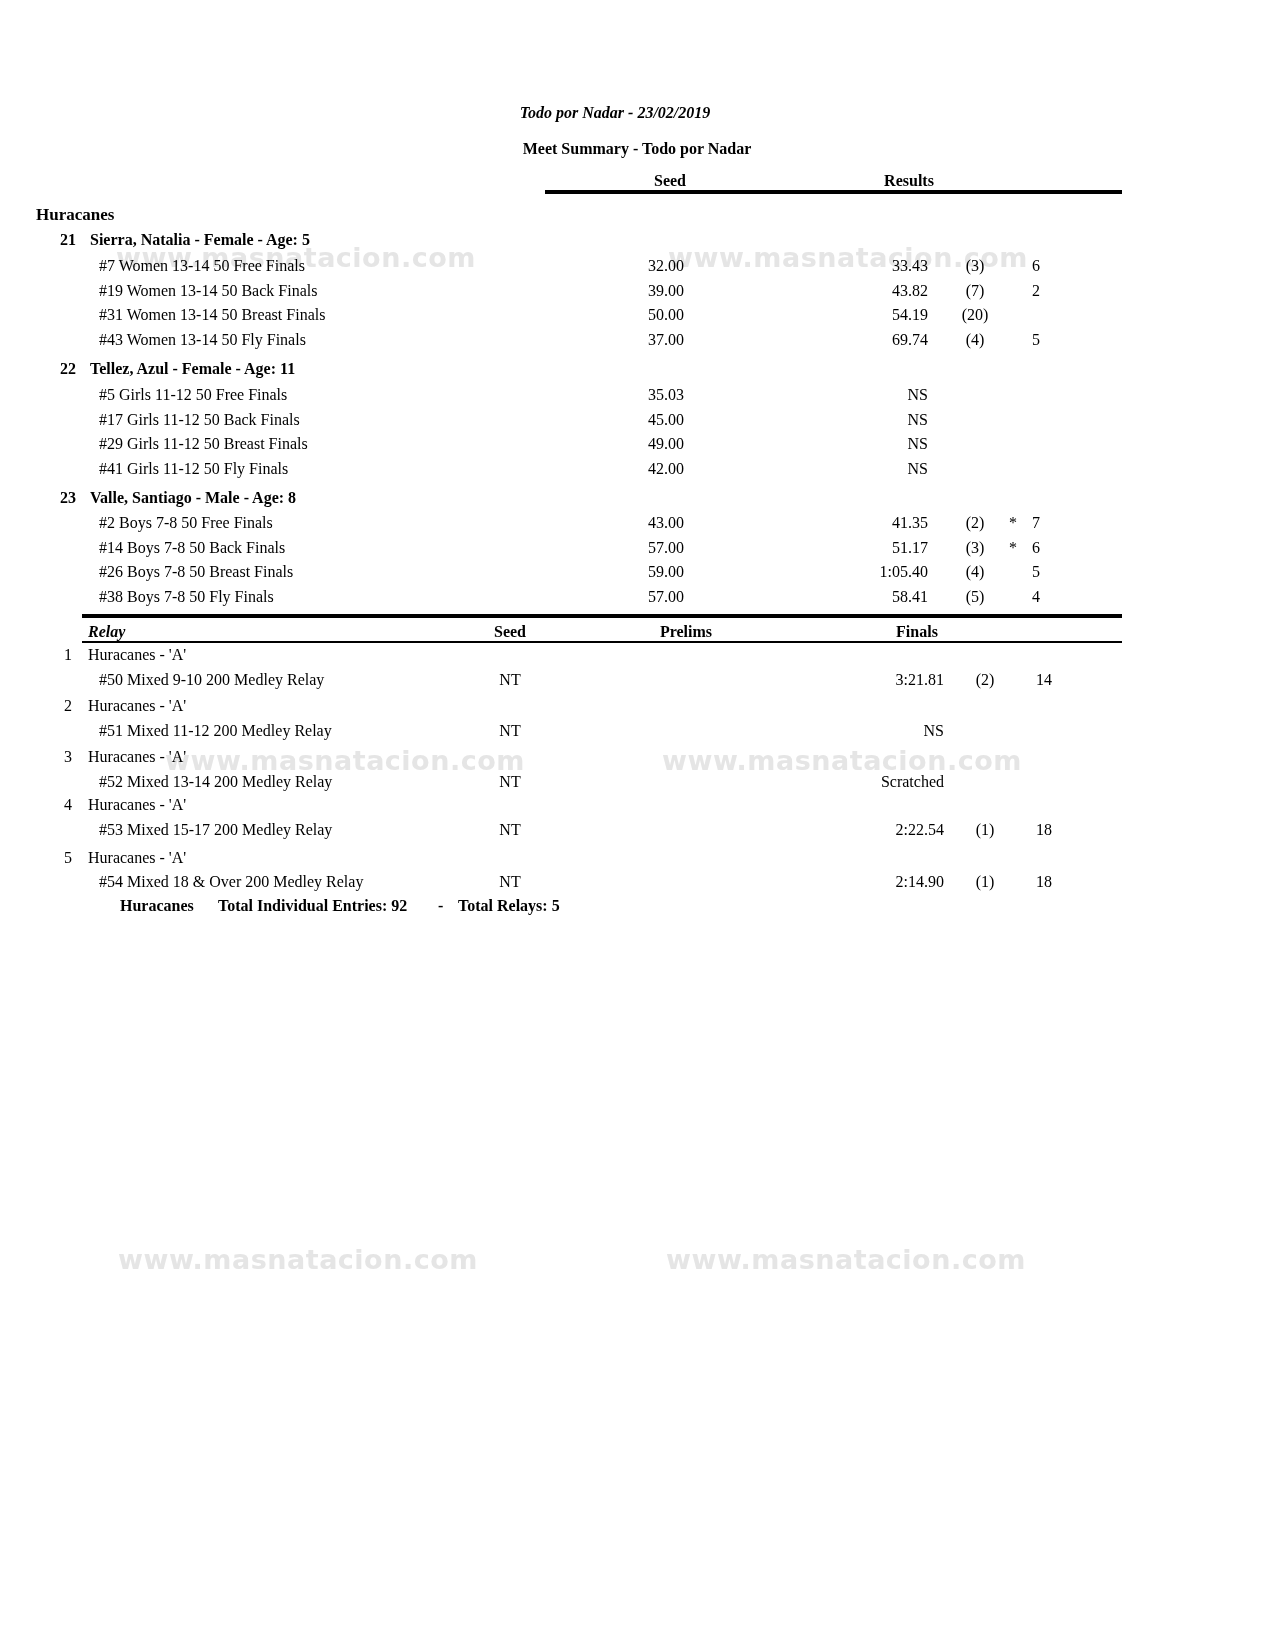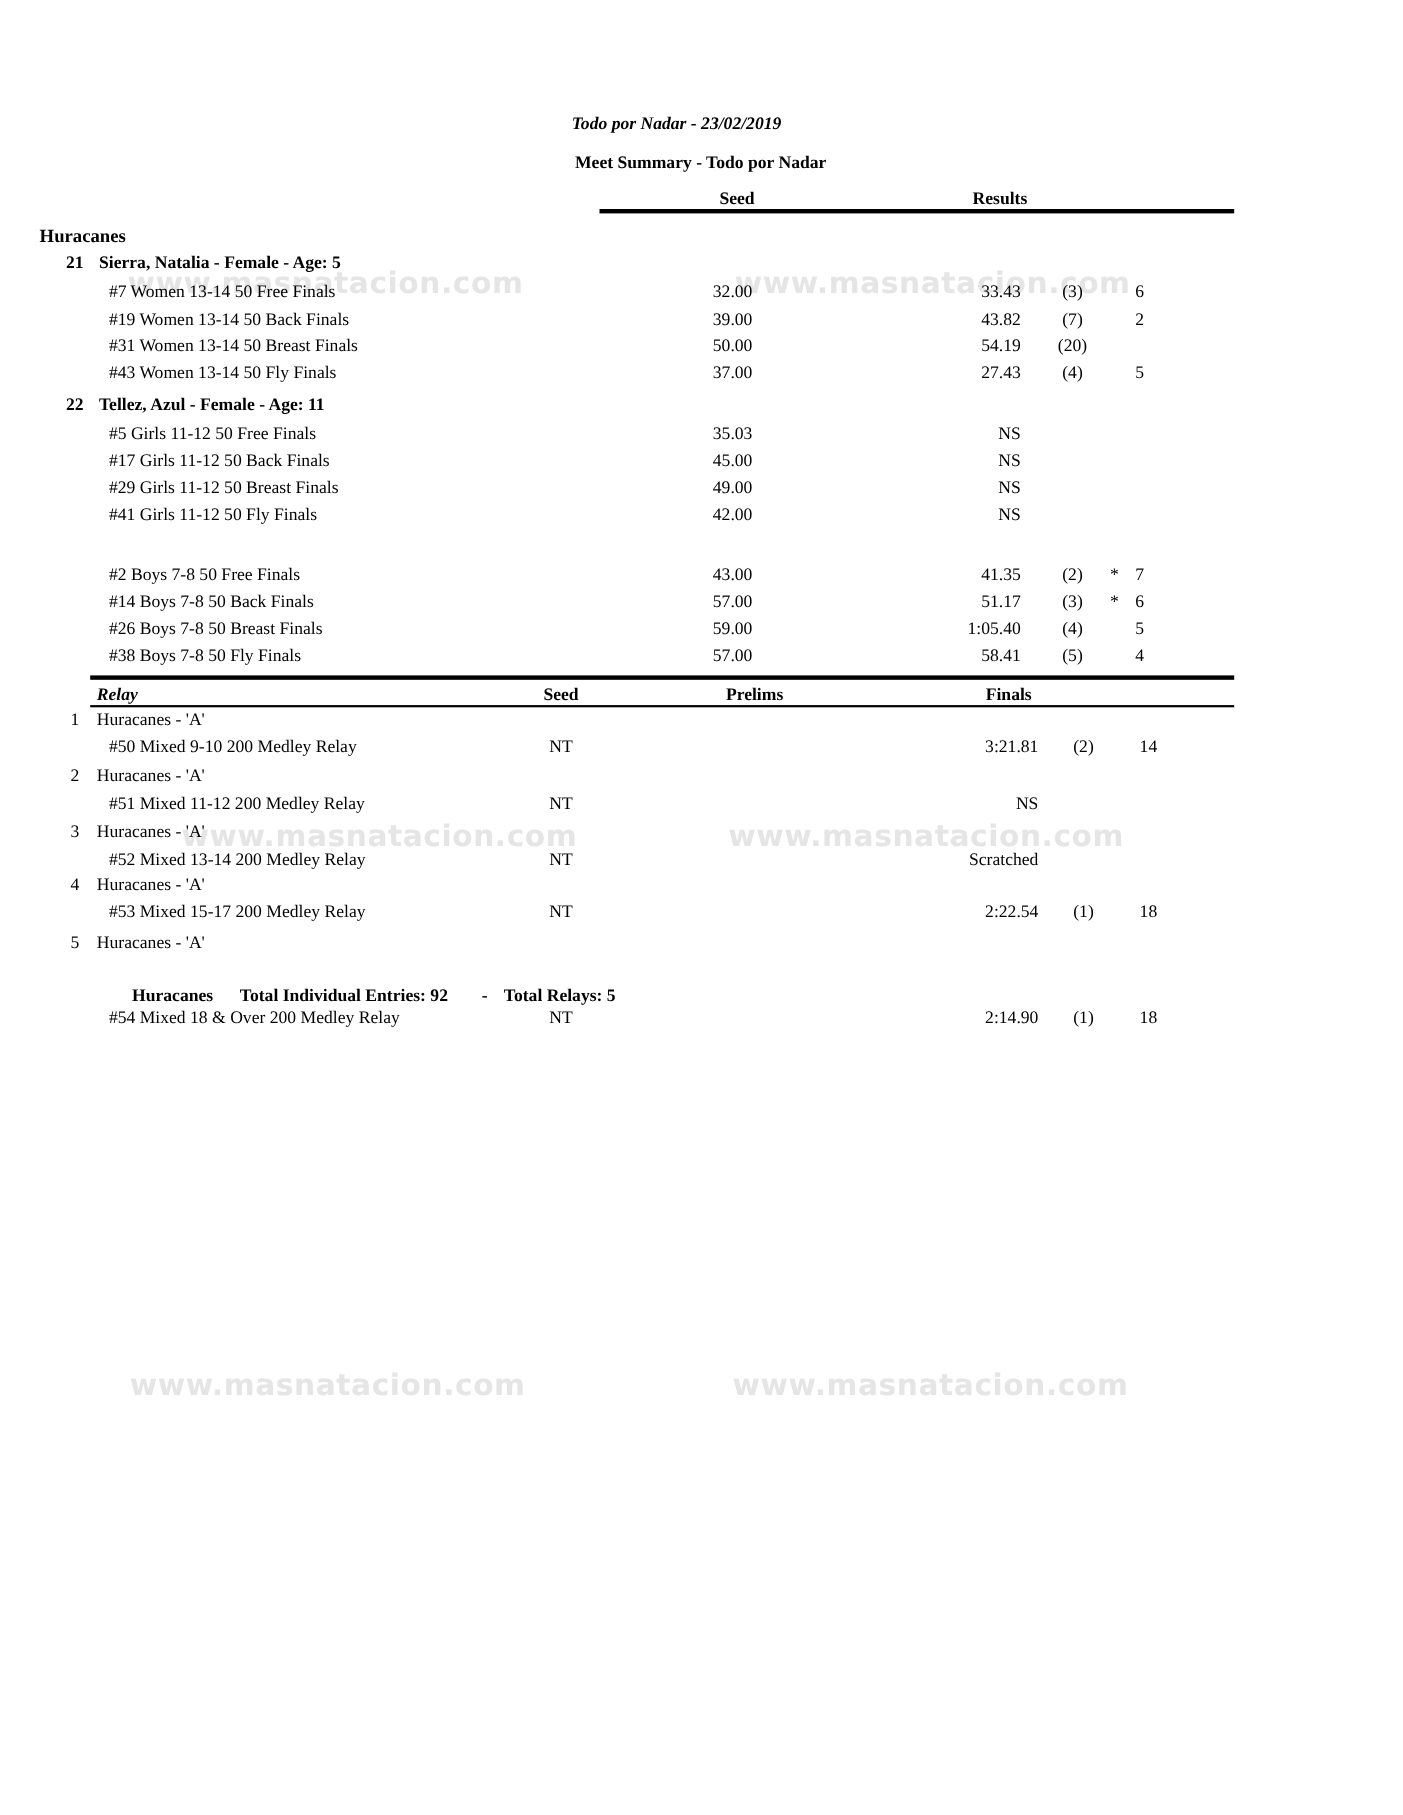--- a/index.html
+++ b/index.html
@@ -98,21 +98,21 @@
   <div class="row" style="top:305px;">
     <span class="cell c-label">#31 Women 13-14 50 Breast Finals</span>
     <span class="cell c-seed">50.00</span>
     <span class="cell c-res">54.19</span>
     <span class="cell c-place">(20)</span>
     <span class="cell c-pts"></span>
   </div>
   <div class="row" style="top:330px;">
     <span class="cell c-label">#43 Women 13-14 50 Fly Finals</span>
     <span class="cell c-seed">37.00</span>
-    <span class="cell c-res">27.43</span>
+    <span class="cell c-res">69.74</span>
     <span class="cell c-place">(4)</span>
     <span class="cell c-pts">5</span>
   </div>
 
   <div class="row" style="top:359px;">
     <span class="cell b c-num">22</span>
     <span class="cell b c-name">Tellez, Azul - Female - Age: 11</span>
   </div>
   <div class="row" style="top:385px;">
     <span class="cell c-label">#5 Girls 11-12 50 Free Finals</span>
@@ -128,20 +128,24 @@
     <span class="cell c-label">#29 Girls 11-12 50 Breast Finals</span>
     <span class="cell c-seed">49.00</span>
     <span class="cell c-res">NS</span>
   </div>
   <div class="row" style="top:459px;">
     <span class="cell c-label">#41 Girls 11-12 50 Fly Finals</span>
     <span class="cell c-seed">42.00</span>
     <span class="cell c-res">NS</span>
   </div>
 
+  <div class="row" style="top:488px;">
+    <span class="cell b c-num">23</span>
+    <span class="cell b c-name">Valle, Santiago - Male - Age: 8</span>
+  </div>
   <div class="row" style="top:513px;">
     <span class="cell c-label">#2 Boys 7-8 50 Free Finals</span>
     <span class="cell c-seed">43.00</span>
     <span class="cell c-res">41.35</span>
     <span class="cell c-place">(2)</span>
     <span class="cell c-star">*</span>
     <span class="cell c-pts">7</span>
   </div>
   <div class="row" style="top:538px;">
     <span class="cell c-label">#14 Boys 7-8 50 Back Finals</span>
@@ -216,21 +220,21 @@
     <span class="cell r-seed">NT</span>
     <span class="cell r-fin">2:22.54</span>
     <span class="cell r-place">(1)</span>
     <span class="cell r-pts">18</span>
   </div>
 
   <div class="row" style="top:848px;">
     <span class="cell r-num">5</span>
     <span class="cell r-team">Huracanes - 'A'</span>
   </div>
-  <div class="row" style="top:916px;">
+  <div class="row" style="top:872px;">
     <span class="cell r-event">#54 Mixed 18 &amp; Over 200 Medley Relay</span>
     <span class="cell r-seed">NT</span>
     <span class="cell r-fin">2:14.90</span>
     <span class="cell r-place">(1)</span>
     <span class="cell r-pts">18</span>
   </div>
 
   <div class="row" style="top:896px;">
     <span class="cell b" style="left:120px;">Huracanes</span>
     <span class="cell b" style="left:218px;">Total Individual Entries: 92</span>

